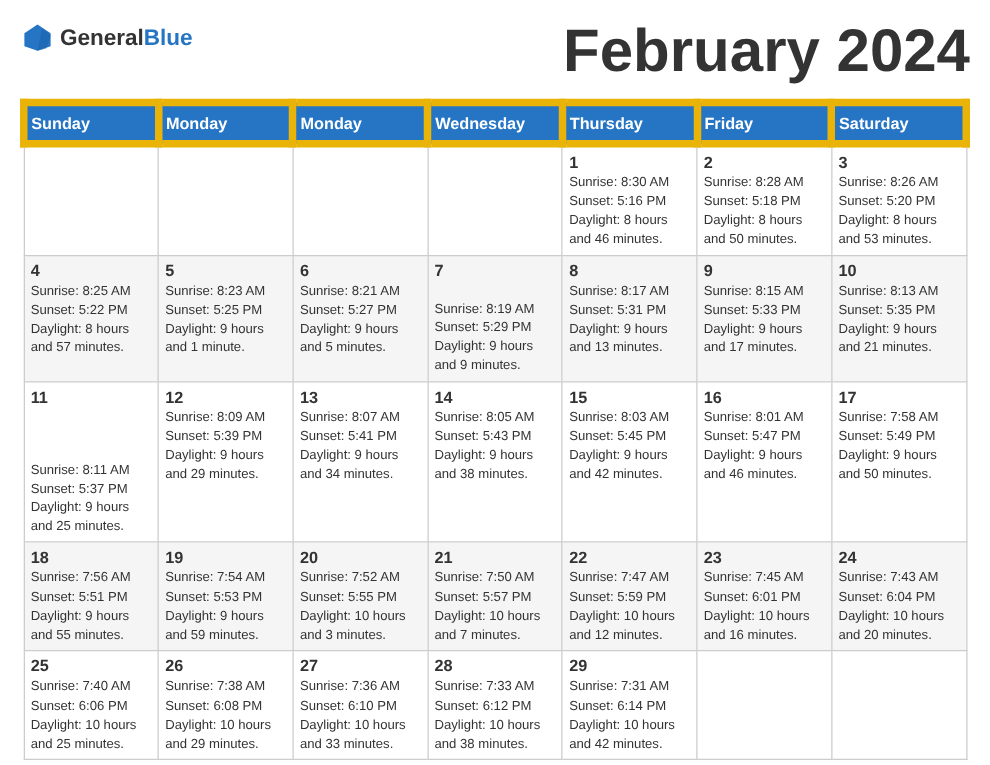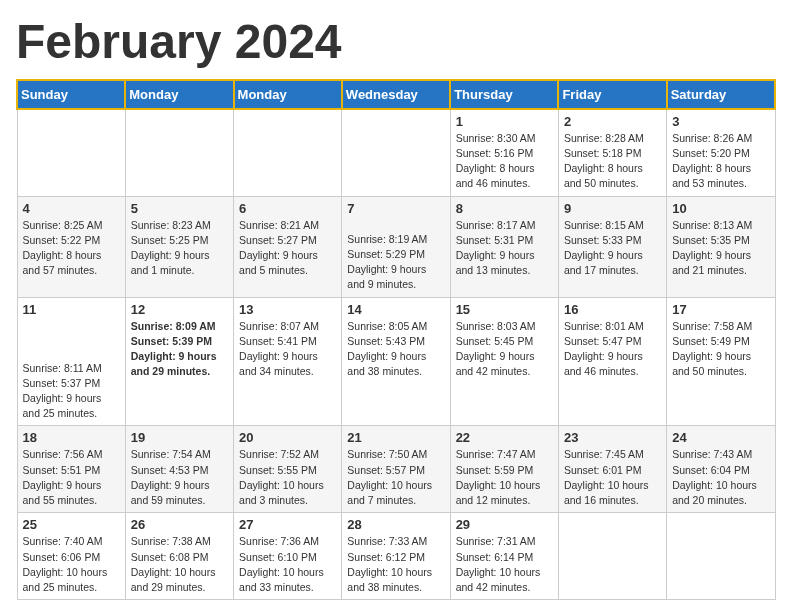--- a/index.html
+++ b/index.html
@@ -45,21 +45,21 @@
       border-collapse: collapse;
       border: 1px solid #ccc;
     }
     .calendar-table th {
       background: #2575c4;
       color: #fff;
       font-size: 13px;
       font-weight: bold;
       padding: 6px 3px;
       text-align: left;
-      border: 2px solid #eab308;
+      border: 6px solid #eab308;
     }
     .calendar-table td {
       vertical-align: top;
       border: 1px solid #ccc;
       padding: 4px 5px;
       width: calc(100% / 7);
       min-height: 80px;
       font-size: 11px;
       color: #333;
       background: #fff;
@@ -80,20 +80,31 @@
       color: #333;
     }
     .empty-cell {
       background: #fff !important;
     }
   </style>
 </head>
 <body>
 
 <div class="header-area">
+  <div class="logo">
+    <svg class="logo-icon" viewBox="0 0 32 32" xmlns="http://www.w3.org/2000/svg">
+      <polygon points="16,4 28,12 28,24 16,28 4,24 4,12" fill="#2575c4"></polygon>
+      <polygon points="20,8 28,14 24,26 16,28" fill="#1a5fa8" opacity="0.5"></polygon>
+    </svg>
+    <div>
+      <div>
+        <span class="logo-text-general">General</span><span class="logo-text-blue">Blue</span>
+      </div>
+    </div>
+  </div>
   <div class="title-area">
     <div class="month-title">February 2024</div>
   </div>
 </div>
 
 <table class="calendar-table">
   <thead>
     <tr>
     <th>Sunday</th>
         <th>Monday</th>
@@ -186,21 +197,21 @@
       <tr>
         <td>
           <span class="day-number">11</span>
           <div class="day-content" style="white-space: pre-line; margin-top: 44px;">Sunrise: 8:11 AM
 Sunset: 5:37 PM
 Daylight: 9 hours
 and 25 minutes.</div>
         </td>
         <td>
           <span class="day-number">12</span>
-          <div class="day-content" style="white-space: pre-line; font-weight: bold;">Sunrise: 8:09 AM
+          <div class="day-content" style="white-space: pre-line;">Sunrise: 8:09 AM
 Sunset: 5:39 PM
 Daylight: 9 hours
 and 29 minutes.</div>
         </td>
         <td>
           <span class="day-number">13</span>
           <div class="day-content" style="white-space: pre-line;">Sunrise: 8:07 AM
 Sunset: 5:41 PM
 Daylight: 9 hours
 and 34 minutes.</div>
@@ -238,21 +249,21 @@
         <td>
           <span class="day-number">18</span>
           <div class="day-content" style="white-space: pre-line;">Sunrise: 7:56 AM
 Sunset: 5:51 PM
 Daylight: 9 hours
 and 55 minutes.</div>
         </td>
         <td>
           <span class="day-number">19</span>
           <div class="day-content" style="white-space: pre-line;">Sunrise: 7:54 AM
-Sunset: 4:53 PM
+Sunset: 5:53 PM
 Daylight: 9 hours
 and 59 minutes.</div>
         </td>
         <td>
           <span class="day-number">20</span>
           <div class="day-content" style="white-space: pre-line;">Sunrise: 7:52 AM
 Sunset: 5:55 PM
 Daylight: 10 hours
 and 3 minutes.</div>
         </td>

